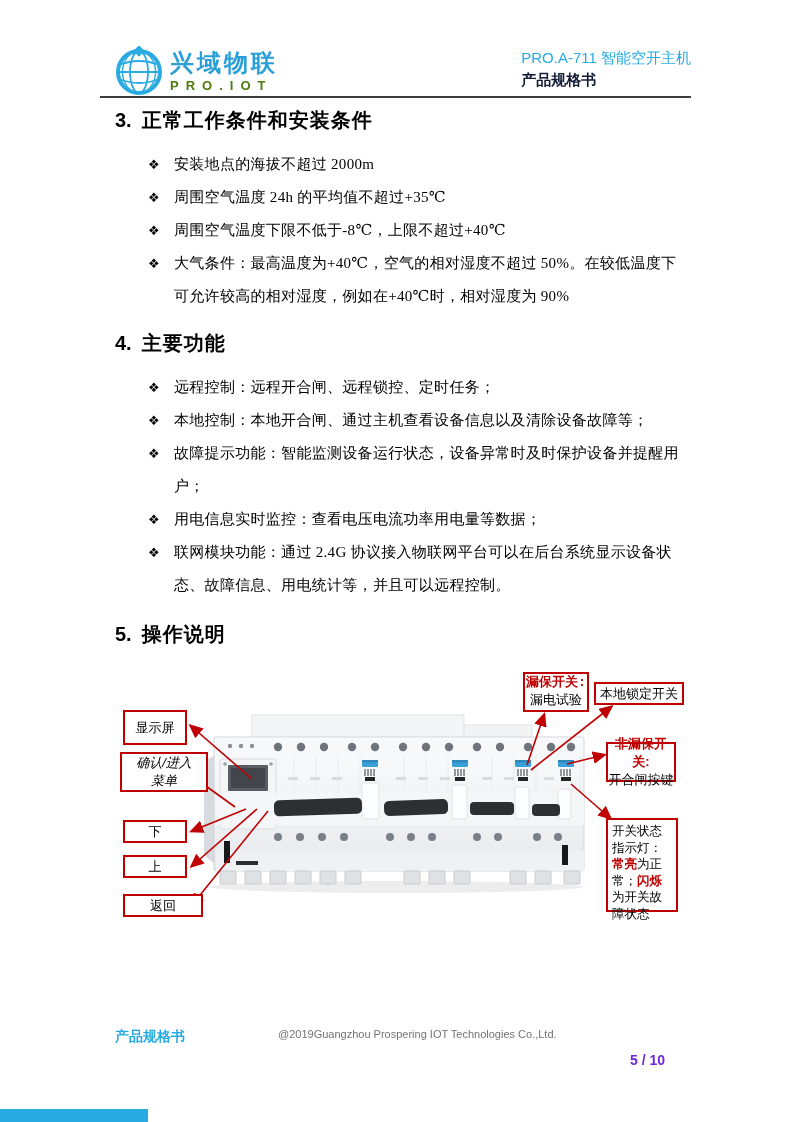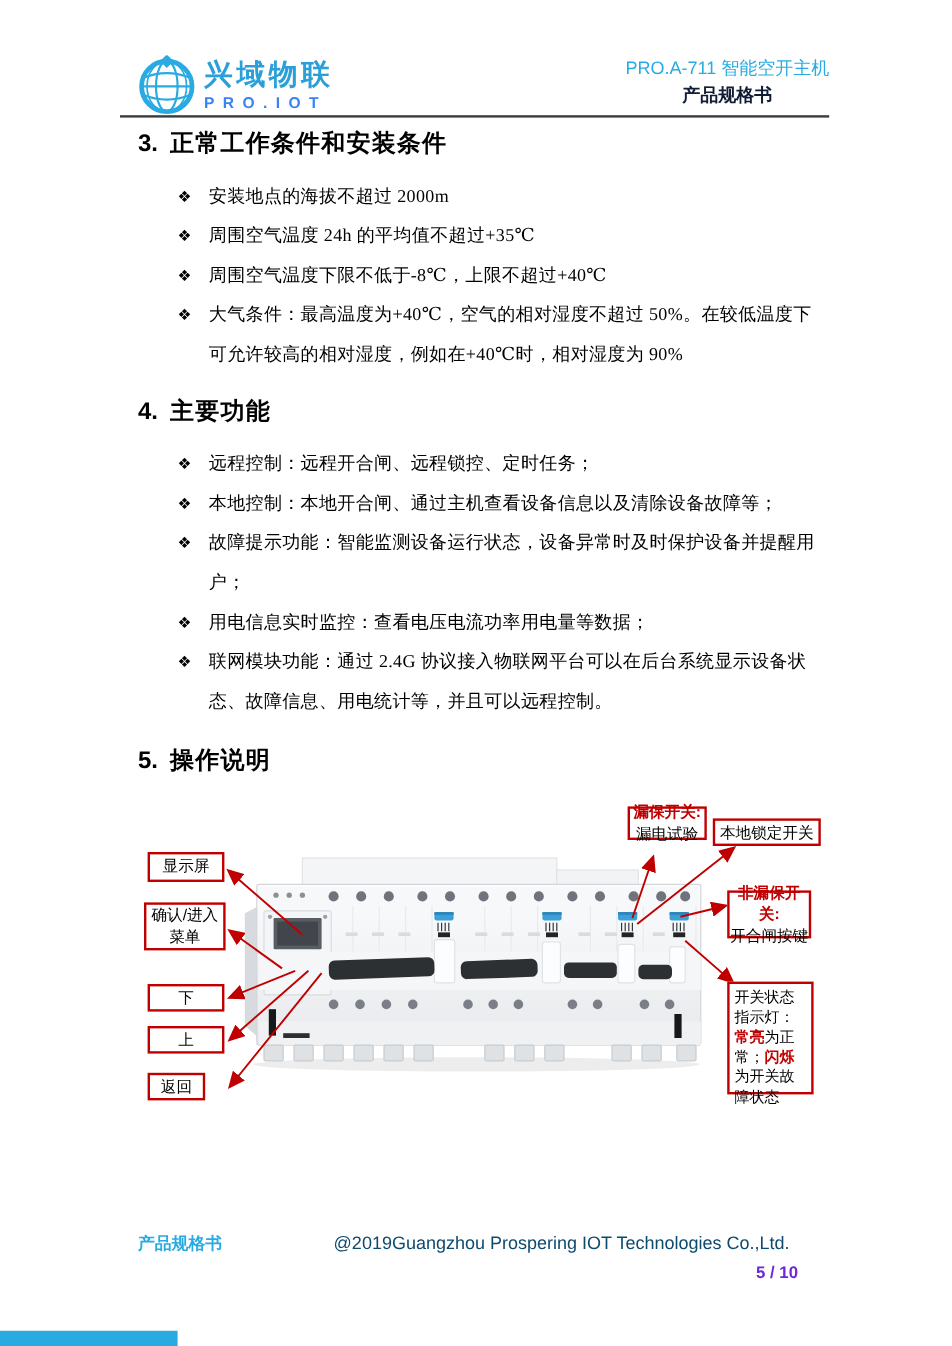--- a/index.html
+++ b/index.html
@@ -6,22 +6,22 @@
   .page{position:relative;width:793px;height:1122px;background:#fff;overflow:hidden;
         font-family:"Liberation Serif","DejaVu Serif",serif;color:#000;}
 
   
   .hdr{position:absolute;left:100px;top:44px;width:591px;height:56px;}
   .logo{position:absolute;left:14px;top:2px;display:flex;align-items:center;}
   .logo-txt{margin-left:6px;display:flex;flex-direction:column;}
   .logo-name{font-family:"Liberation Sans",sans-serif;font-weight:bold;font-size:24px;
              color:#2a9fd8;letter-spacing:3px;line-height:26px;}
   .logo-sub{font-family:"Liberation Sans",sans-serif;font-weight:bold;font-size:13px;
-            color:#3b82f6;letter-spacing:7px;margin-top:2px;}
-  .hdr-right{position:absolute;right:0;top:4px;text-align:center;font-family:"Liberation Sans",sans-serif;}
+            color:#4d7c0f;letter-spacing:7px;margin-top:2px;}
+  .hdr-right{position:absolute;right:0;top:4px;text-align:left;font-family:"Liberation Sans",sans-serif;}
   .hdr-product{color:#29ABE2;font-size:15px;line-height:20px;}
   .hdr-doctype{color:#121c35;font-weight:bold;font-size:15px;line-height:24px;}
   .hdr-rule{position:absolute;left:100px;top:96px;width:591px;height:2px;background:#3c3c3c;}
 
   
   .main{position:absolute;left:115px;top:106px;width:576px;}
   .sec-h{font-size:20px;line-height:28px;margin:0 0 14px 0;}
   .sec-h .num{font-family:"Liberation Sans",sans-serif;font-weight:bold;margin-right:10px;}
   .sec-h .ttl{font-weight:600;letter-spacing:1px;}
   .sec-h.h4{margin-top:16px;}
@@ -41,21 +41,21 @@
       line-height:18px;text-align:center;}
   .co .red{color:#C00000;font-weight:bold;}
   .co-status{align-items:flex-start;justify-content:flex-start;text-align:left;
       padding:3px 4px;font-size:12.5px;line-height:16.5px;word-break:break-all;}
   .co-status .red{font-weight:bold;}
 
   
   .ftr-label{position:absolute;left:115px;top:1028px;font-family:"Liberation Sans",sans-serif;
              font-weight:bold;font-size:14px;color:#29ABE2;}
   .ftr-copy{position:absolute;left:278px;top:1028px;font-family:"Liberation Sans",sans-serif;
-            font-size:15px;color:#0c4a6e;}
+            font-size:11px;color:#737373;}
   .ftr-page{position:absolute;left:565px;top:1052px;width:100px;text-align:right;
             font-family:"Liberation Sans",sans-serif;font-weight:bold;font-size:14px;color:#6d28d9;}
   .accent-bar{position:absolute;left:0;top:1109px;width:148px;height:13px;background:#29ABE2;}
 </style>
 </head>
 <body>
 
 <div class="page">
 
   <div class="hdr">
@@ -288,37 +288,37 @@
         <line x1="131" y1="141" x2="77" y2="163" marker-end="url(#ah)"></line>
         <line x1="142" y1="141" x2="77" y2="198" marker-end="url(#ah)"></line>
         <line x1="153" y1="143" x2="77" y2="237" marker-end="url(#ah)"></line>
         <line x1="412" y1="97" x2="429" y2="47" marker-end="url(#ah)"></line>
         <line x1="416" y1="102" x2="496" y2="39" marker-end="url(#ah)"></line>
         <line x1="452" y1="96" x2="489" y2="87" marker-end="url(#ah)"></line>
         <line x1="456" y1="116" x2="495" y2="150" marker-end="url(#ah)"></line>
       </g>
     </svg>
 
-    <div class="co" style="left:8px;top:42px;width:64px;height:25px;font-family:Liberation Mono, monospace;">
+    <div class="co" style="left:8px;top:42px;width:64px;height:35px;">
       <span>显示屏</span>
     </div>
-    <div class="co" style="left:5px;top:84px;width:68px;height:40px;">
+    <div class="co" style="left:5px;top:84px;width:88px;height:40px;font-style:italic;">
       <span>确认/进入</span>
       <span>菜单</span>
     </div>
     <div class="co" style="left:8px;top:152px;width:64px;height:23px;">
       <span>下</span>
     </div>
     <div class="co" style="left:8px;top:187px;width:64px;height:23px;">
       <span>上</span>
     </div>
-    <div class="co" style="left:8px;top:226px;width:48px;height:23px;">
+    <div class="co" style="left:8px;top:226px;width:80px;height:23px;">
       <span>返回</span>
     </div>
-    <div class="co" style="left:408px;top:4px;width:66px;height:28px;">
+    <div class="co" style="left:408px;top:4px;width:66px;height:40px;font-family:Liberation Mono, monospace;">
       <span class="red">漏保开关:</span>
       <span>漏电试验</span>
     </div>
     <div class="co" style="left:479px;top:14px;width:90px;height:23px;">
       <span>本地锁定开关</span>
     </div>
     <div class="co" style="left:491px;top:74px;width:70px;height:40px;">
       <span class="red">非漏保开关:</span>
       <span>开合闸按键</span>
     </div>

